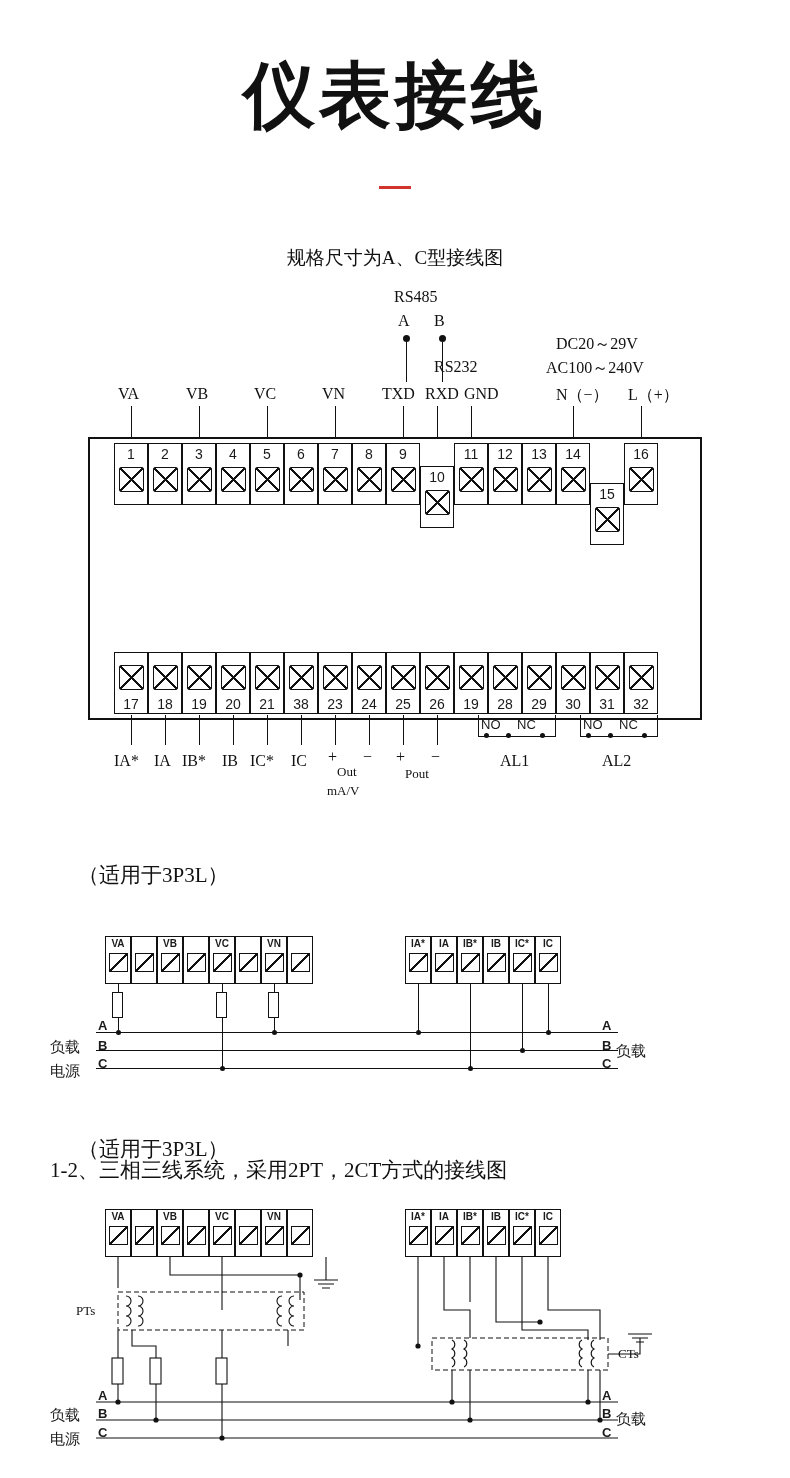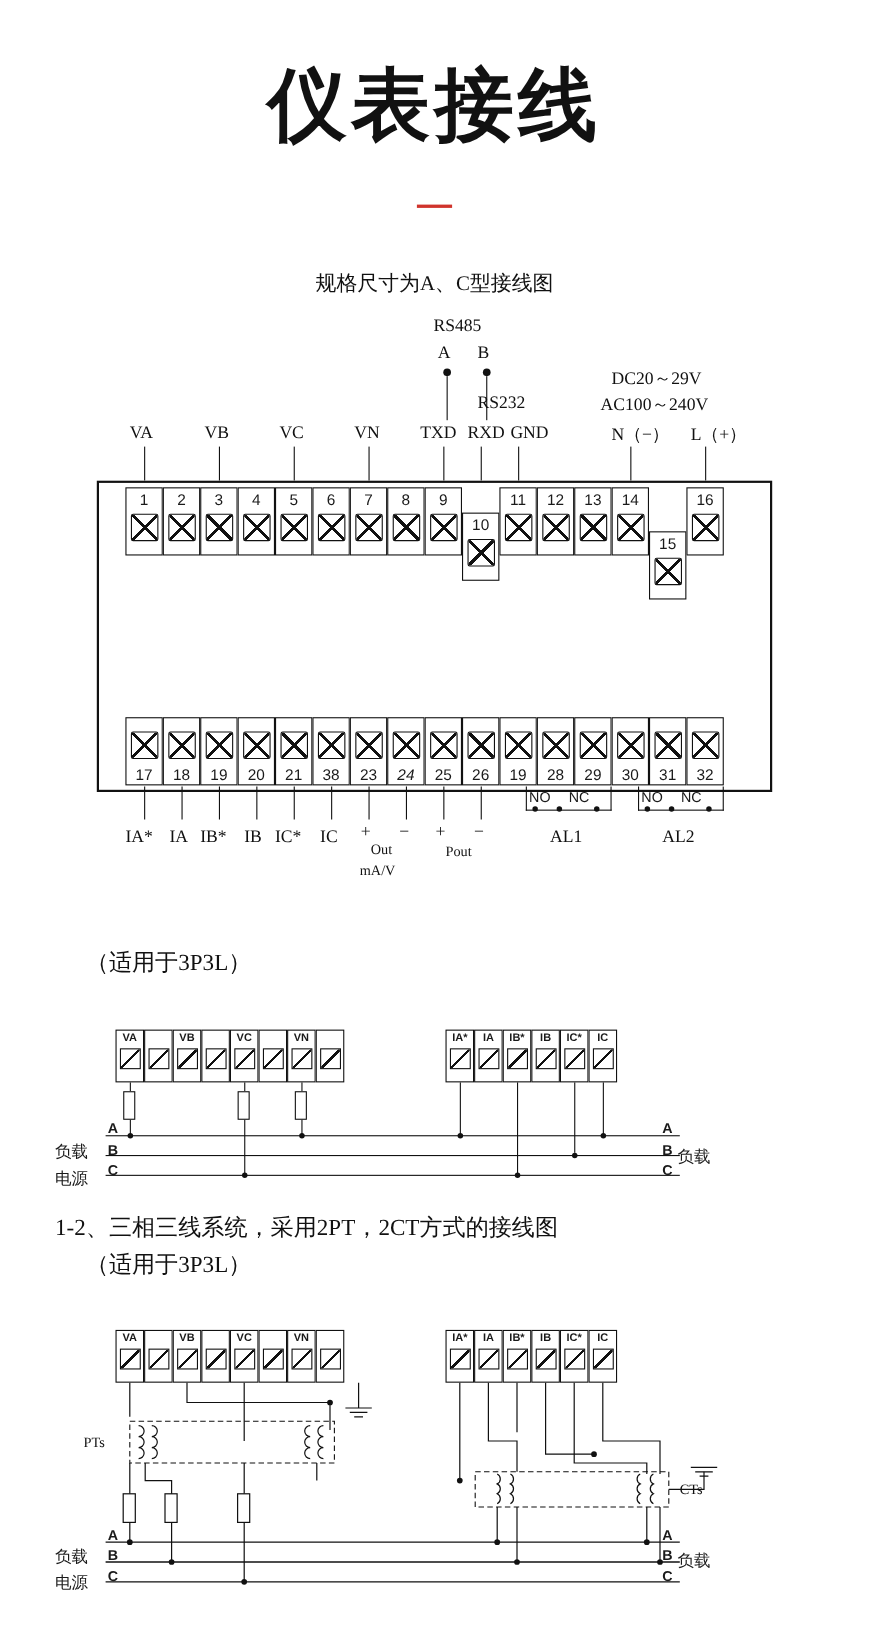--- a/index.html
+++ b/index.html
@@ -331,21 +331,21 @@
     <div class="num">21</div>
   </div>
   <div class="term bot" style="left:284px; top:652px;">
     <div class="screw"></div>
     <div class="num">38</div>
   </div>
   <div class="term bot" style="left:318px; top:652px;">
     <div class="screw"></div>
     <div class="num">23</div>
   </div>
-  <div class="term bot" style="left:352px; top:652px;font-style:italic;">
+  <div class="term bot" style="left:352px; top:652px;">
     <div class="screw"></div>
     <div class="num">24</div>
   </div>
   <div class="term bot" style="left:386px; top:652px;">
     <div class="screw"></div>
     <div class="num">25</div>
   </div>
   <div class="term bot" style="left:420px; top:652px;">
     <div class="screw"></div>
     <div class="num">26</div>
@@ -510,21 +510,21 @@
   <div class="phase-lbl" style="left:98px; top:1038px;">B</div>
   <div class="phase-lbl" style="left:98px; top:1056px;">C</div>
   <div class="phase-lbl" style="left:602px; top:1018px;">A</div>
   <div class="phase-lbl" style="left:602px; top:1038px;">B</div>
   <div class="phase-lbl" style="left:602px; top:1056px;">C</div>
 
   <div class="side-lbl" style="left:50px; top:1038px;">负载</div>
   <div class="side-lbl" style="left:50px; top:1062px;">电源</div>
   <div class="side-lbl" style="left:616px; top:1042px;">负载</div>
 
-  <div class="sect2" style="left:50px; top:1102px;">1-2、三相三线系统，采用2PT，2CT方式的接线图</div>
+  <div class="sect2" style="left:50px; top:1156px;">1-2、三相三线系统，采用2PT，2CT方式的接线图</div>
   <div class="sect2" style="left:78px; top:1135px;">（适用于3P3L）</div>
 
   <div class="t2" style="left:105px; top:1209px;">
     <div class="tnum">VA</div>
     <div class="scr"></div>
   </div>
   <div class="t2" style="left:131px; top:1209px;">
     <div class="tnum"></div>
     <div class="scr"></div>
   </div>

